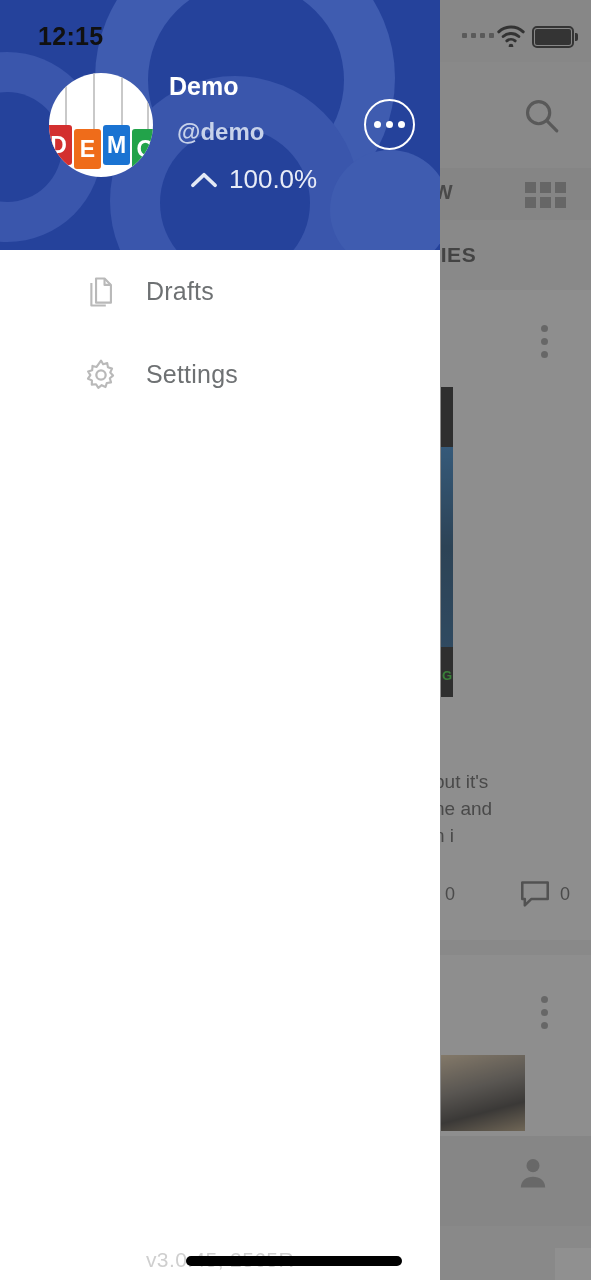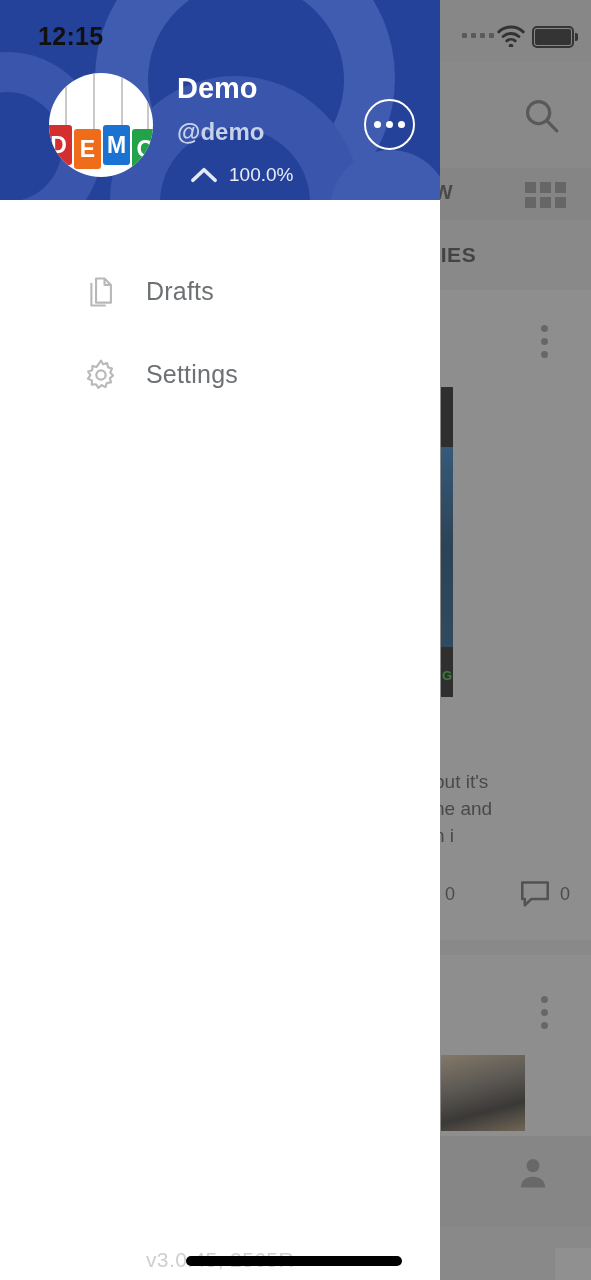--- a/index.html
+++ b/index.html
@@ -53,21 +53,21 @@
   .bg-comment-icon { position:absolute; left:78px; top:0; width:34px; height:28px; color:#5d5d5d; }
   .bg-count-2 { position:absolute; left:120px; top:4px; font-size:18px; color:#4d4d4d; }
   .bg-tabbar { position:absolute; left:430px; top:1136px; width:161px; height:90px; background:#d0d0d0; }
   .bg-person-icon { position:absolute; left:516px; top:1155px; width:34px; height:34px; color:#8e8e8e; }
 
   #dim { position:absolute; inset:0; background:rgba(72,72,72,0.55); }
 
   
   #drawer { position:absolute; top:0; left:0; width:440px; height:1280px; background:#ffffff; }
 
-  #drawer-header { position:relative; width:440px; height:200px; background:#25429b; overflow:hidden; }
+  #drawer-header { position:relative; width:440px; height:250px; background:#25429b; overflow:hidden; }
   .swirl { position:absolute; border-radius:50%; background:#3f5cb0; }
   .s1 { width:300px; height:300px; left:95px; top:-72px; }
   .s2 { width:196px; height:196px; left:148px; top:-18px; background:#25429b; }
   .s3 { width:250px; height:250px; left:110px; top:76px; background:#3a56ac; }
   .s4 { width:150px; height:150px; left:160px; top:128px; background:#25429b; }
   .s5 { width:190px; height:190px; left:-88px; top:52px; background:#3a56ac; }
   .s6 { width:110px; height:110px; left:-48px; top:92px; background:#25429b; }
   .s7 { width:120px; height:120px; left:330px; top:150px; background:#3f5cb0; }
 
   .drawer-time { position:absolute; left:38px; top:22px; font-size:25px; font-weight:700;
@@ -78,27 +78,27 @@
   .av-strings { position:absolute; inset:0; }
   .av-strings i { position:absolute; top:0; width:2px; height:58px; background:#c9c9c9; }
   .tag { position:absolute; top:52px; width:27px; height:40px; border-radius:3px;
          color:#fff; font-weight:700; font-size:23px; text-align:center; line-height:40px;
          font-family:"Liberation Sans", sans-serif; }
   .tag.t1 { left:-4px; background:#d32f2f; }
   .tag.t2 { left:25px; background:#ef6c1a; top:56px; }
   .tag.t3 { left:54px; background:#1a73d2; top:52px; }
   .tag.t4 { left:83px; background:#22a34a; top:56px; }
 
-  .hdr-name { position:absolute; left:177px; top:72px; font-size:29px; font-weight:700;
+  .hdr-name { position:absolute; left:169px; top:72px; font-size:25px; font-weight:700;
               color:#ffffff; z-index:4; }
   .hdr-handle { position:absolute; left:177px; top:118px; font-size:24px; font-weight:700;
                 color:#c7d2ea; z-index:4; }
   .hdr-stat { position:absolute; left:190px; top:164px; display:flex; align-items:center; gap:11px; z-index:4; }
   .chev-up { width:28px; height:20px; color:#e4e9f5; }
-  .hdr-pct { font-size:19px; color:#e8ecf7; }
+  .hdr-pct { font-size:26px; color:#e8ecf7; }
 
   #more-btn { position:absolute; left:364px; top:99px; width:51px; height:51px; border-radius:50%;
               border:2px solid #ffffff; display:flex; align-items:center; justify-content:center;
               gap:5px; z-index:5; background:transparent; }
   #more-btn i { display:block; width:7px; height:7px; border-radius:50%; background:#fff; }
 
   
   #menu { position:absolute; top:250px; left:0; width:440px; }
   .menu-item { position:relative; display:flex; align-items:center; height:83px; padding-left:78px; background:#fff; }
   .menu-icon { width:46px; height:40px; color:#b9b9b9; flex:0 0 46px; display:flex;

